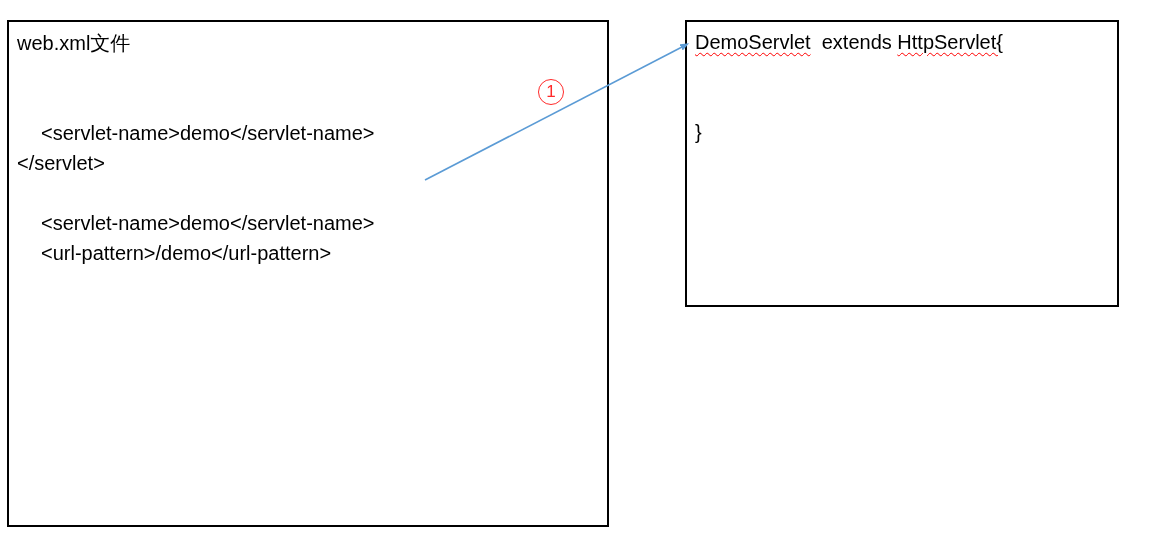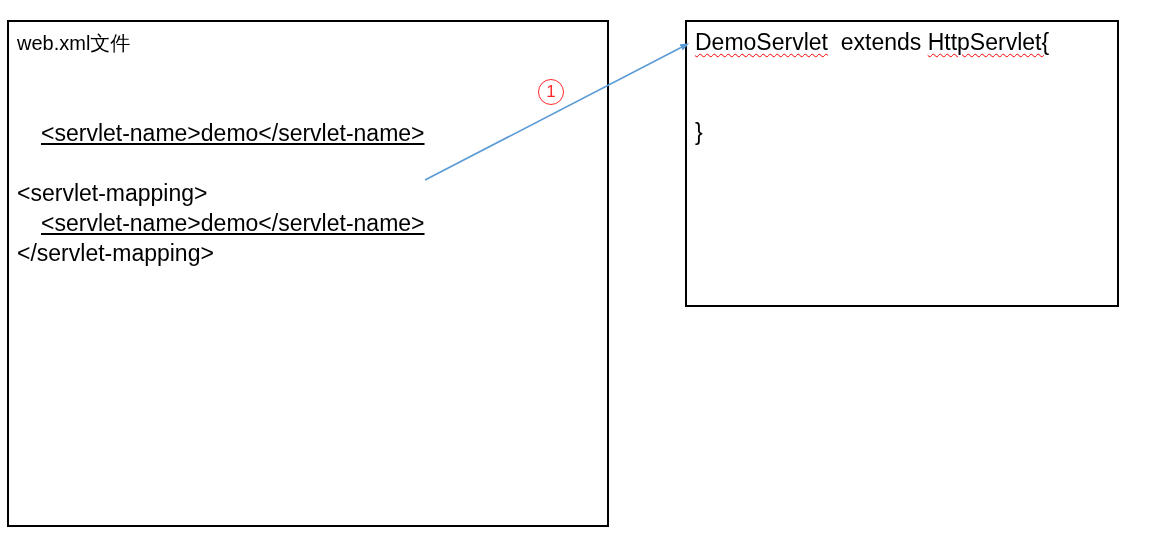--- a/index.html
+++ b/index.html
@@ -32,30 +32,29 @@
   #servlet-class-box {
     left: 685px;
     top: 20px;
     width: 434px;
     height: 287px;
     padding: 5px 8px;
   }
   .line {
     height: 30px;
     line-height: 30px;
-    font-size: 23px;
+    font-size: 20px;
     white-space: pre;
     letter-spacing: 0;
   }
   .title-line {
     font-size: 20px;
   }
   .indent {
     padding-left: 24px;
-    text-decoration: underline;
   }
   .misspelled {
     text-decoration: underline;
     text-decoration-style: wavy;
     text-decoration-color: #ff0000;
     text-decoration-thickness: 1px;
     text-underline-offset: 3px;
   }
   #arrow-overlay {
     position: absolute;
@@ -83,24 +82,24 @@
 </head>
 <body>
 
 <div id="canvas">
 
   <div id="webxml-box" class="box">
     <div class="line title-line">web.xml文件</div>
     <div class="line"></div>
     <div class="line"></div>
     <div class="line indent">&lt;servlet-name&gt;demo&lt;/servlet-name&gt;</div>
+    <div class="line">&lt;/servlet&gt;</div>
     <div class="line"></div>
-    <div class="line">&lt;servlet-mapping&gt;</div>
     <div class="line indent">&lt;servlet-name&gt;demo&lt;/servlet-name&gt;</div>
-    <div class="line">&lt;/servlet-mapping&gt;</div>
+    <div class="line indent">&lt;url-pattern&gt;/demo&lt;/url-pattern&gt;</div>
   </div>
 
   <div id="servlet-class-box" class="box">
     <div class="line"><span class="misspelled">DemoServlet</span><span>  extends </span><span class="misspelled">HttpServlet{</span></div>
     <div class="line"></div>
     <div class="line"></div>
     <div class="line">}</div>
   </div>
 
   <svg id="arrow-overlay" viewBox="0 0 1151 553" xmlns="http://www.w3.org/2000/svg">

